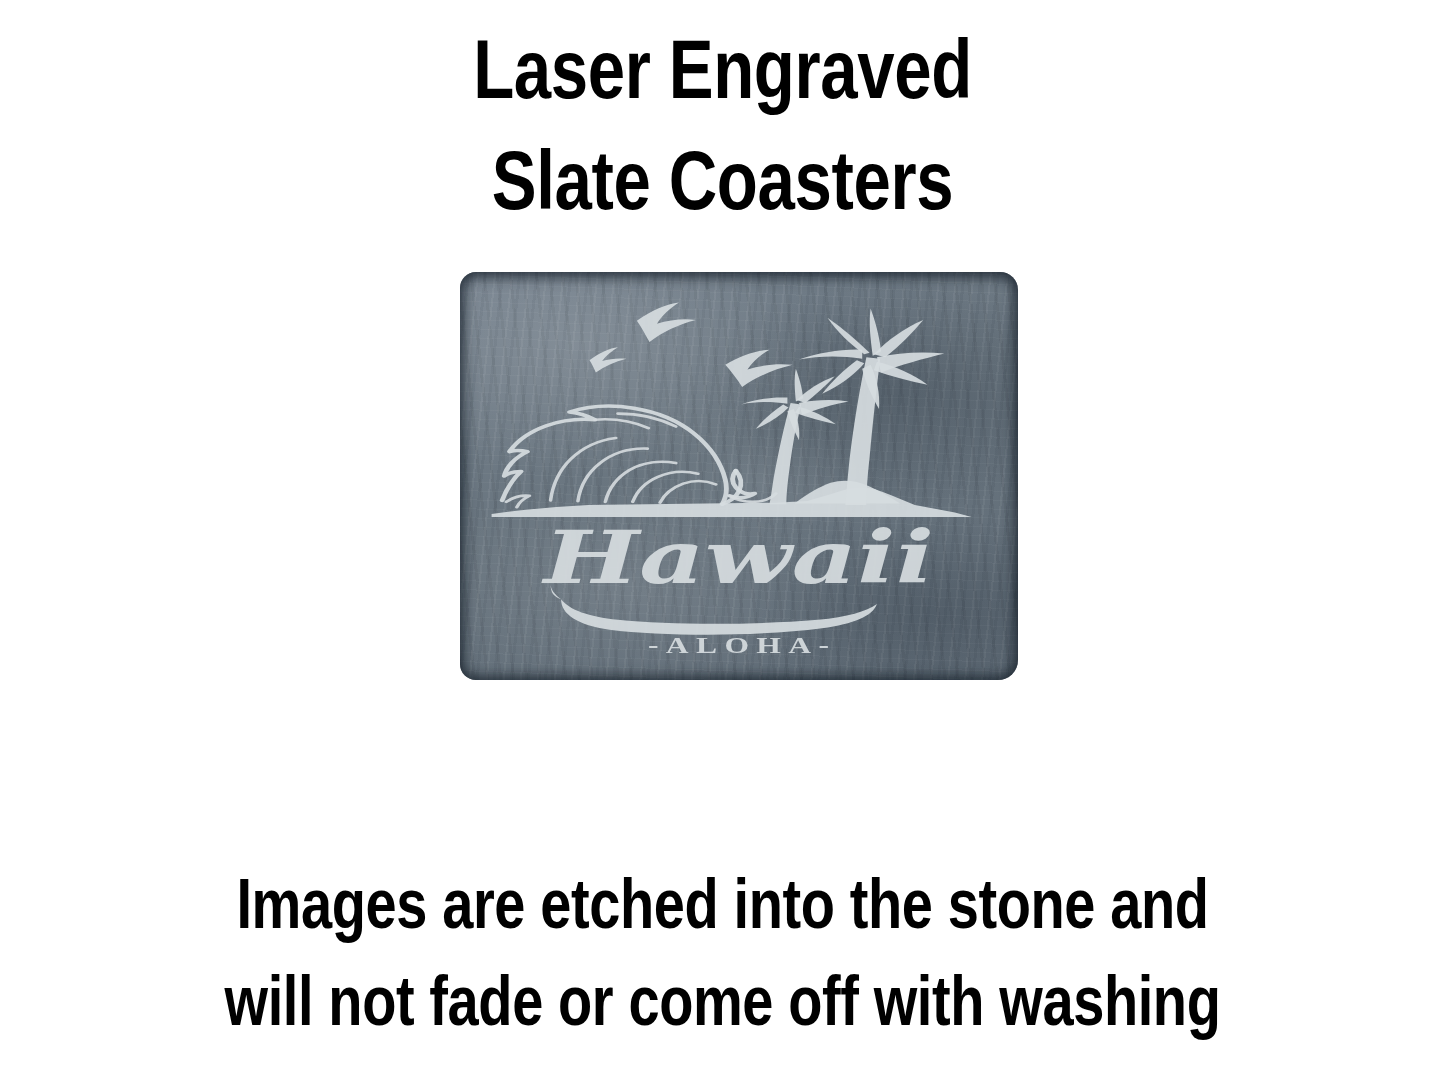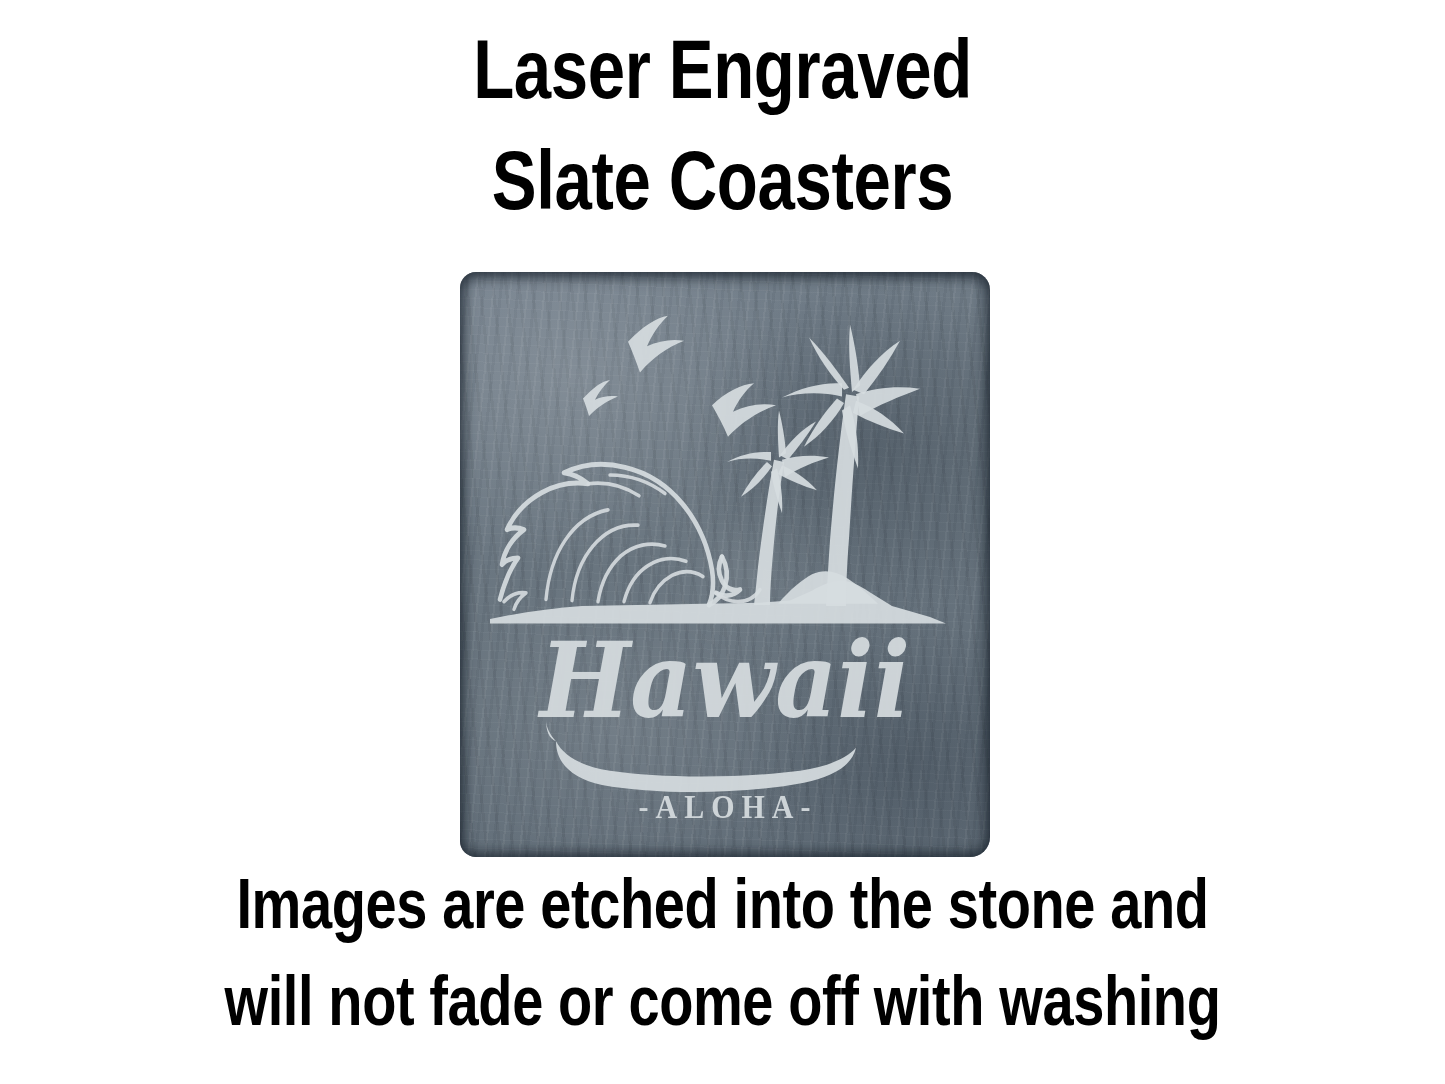--- a/index.html
+++ b/index.html
@@ -48,21 +48,22 @@
     transform-origin: center top;
   }
   .caption .cap-line { display: block; white-space: nowrap; }
 
   
   .coaster-wrap {
     position: absolute;
     left: 460px;
     top: 272px;
     width: 530px;
-    height: 585px;
+    height: 408px;
+    padding-left: 28px;
   }
   .coaster {
     position: absolute;
     inset: 0;
     border-radius: 16px 18px 20px 16px;
     overflow: hidden;
     background-color: #6d7a87;
     background-image:
       
       radial-gradient(ellipse 62% 46% at 22% 18%, rgba(255,255,255,0.13), rgba(255,255,255,0) 70%),

